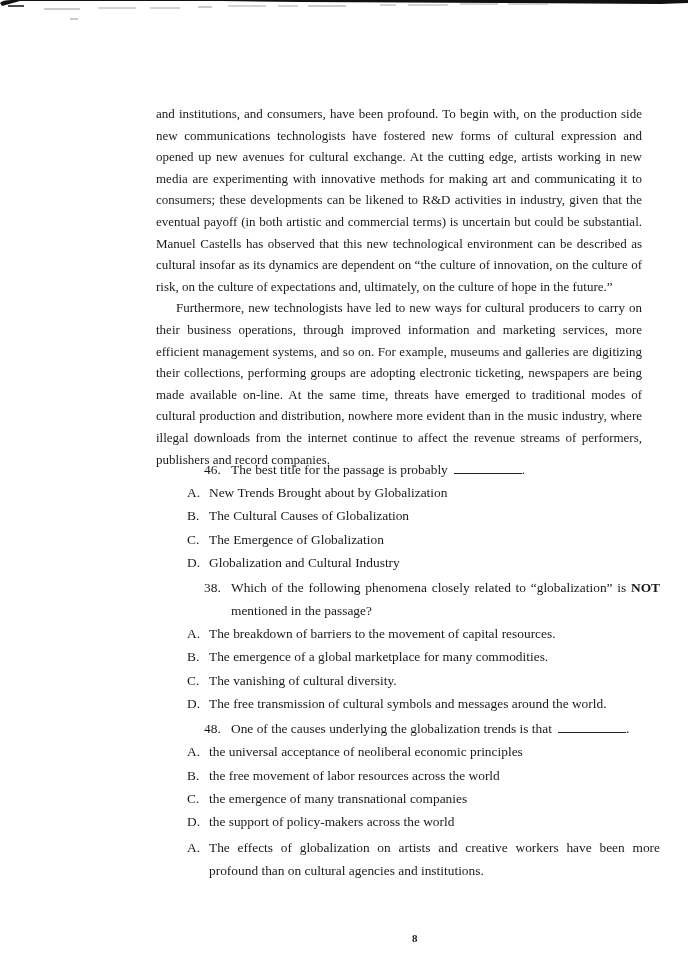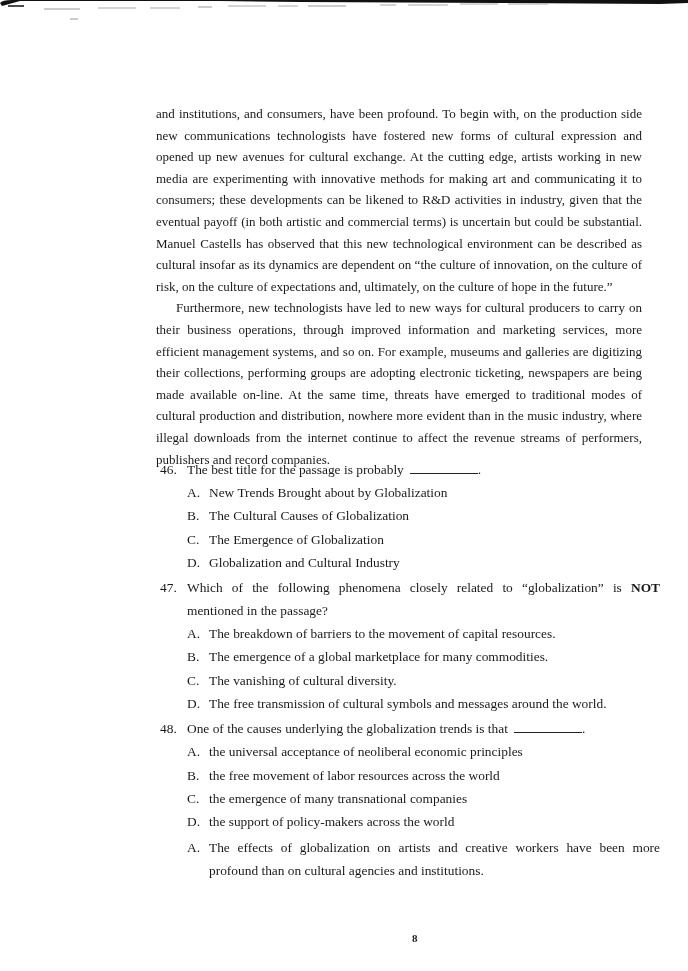--- a/index.html
+++ b/index.html
@@ -9,21 +9,21 @@
   }
   .scan-edge { position: absolute; left: 0; top: 0; width: 688px; height: 24px; }
   .passage {
     position: absolute; left: 156px; top: 103px; width: 486px;
     font-size: 13px; line-height: 21.6px; text-align: justify;
   }
   .passage p { margin: 0; }
   .passage p.indent { text-indent: 20px; }
   .questions { position: absolute; left: 160px; top: 458px; width: 500px; font-size: 13.4px; }
   .q { position: relative; }
-  .q-stem { display: flex; line-height: 23px; text-align: justify; }
+  .q-stem { display: flex; line-height: 23px; text-align: justify; margin-left: 44px; }
   .q-num { width: 27px; flex: none; }
   .q-text { flex: 1; }
   .q-text b { font-weight: bold; }
   .blank { display: inline-block; width: 68px; border-bottom: 1px solid #222; margin-left: 6px; height: 12px; vertical-align: baseline; }
   .options { margin-left: 27px; }
   .opt { display: flex; line-height: 23.3px; }
   .opt-letter { width: 22px; flex: none; }
   .opt-text { flex: 1; text-align: justify; }
   .page-num { position: absolute; left: 412px; top: 932px; font-size: 11px; font-weight: bold; }
 </style>
@@ -74,21 +74,21 @@
         </div>
       <div class="opt">
           <span class="opt-letter">D.</span>
           <span class="opt-text">Globalization and Cultural Industry</span>
         </div>
     </div>
   </div>
 
   <div class="q" style="margin-bottom:2px;">
     <div class="q-stem">
-      <span class="q-num">47.</span>
+      <span class="q-num">38.</span>
       <span class="q-text"><span>Which of the following phenomena closely related to “globalization” is </span><b>NOT</b><span> mentioned in the passage?</span></span>
     </div>
     <div class="options">
       <div class="opt">
           <span class="opt-letter">A.</span>
           <span class="opt-text">The breakdown of barriers to the movement of capital resources.</span>
         </div>
       <div class="opt">
           <span class="opt-letter">B.</span>
           <span class="opt-text">The emergence of a global marketplace for many commodities.</span>

